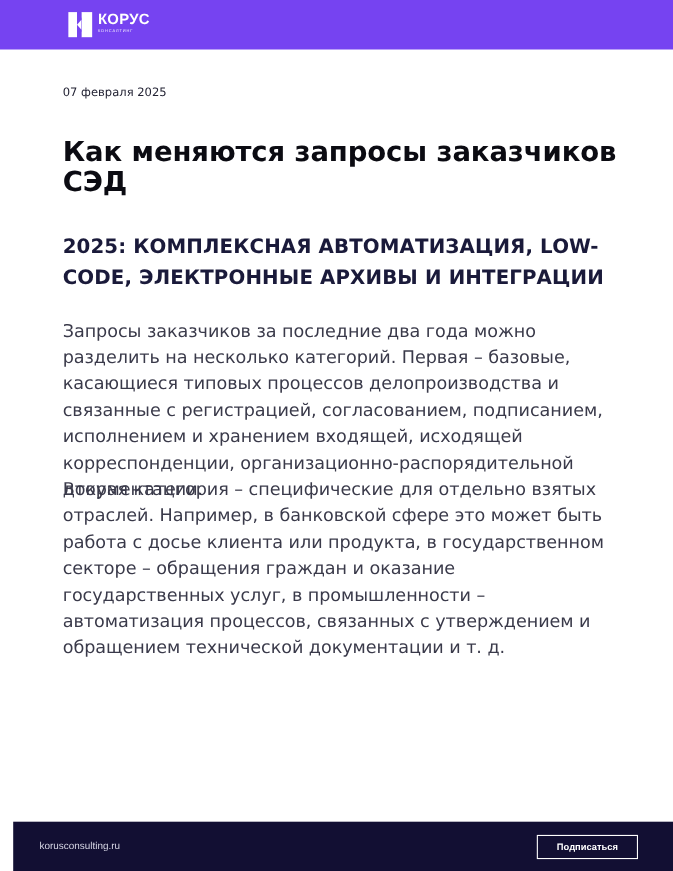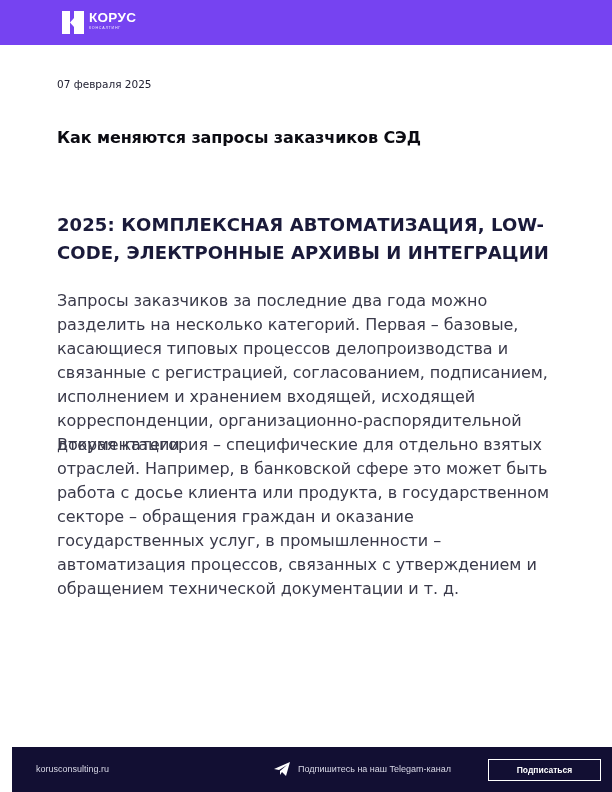--- a/index.html
+++ b/index.html
@@ -36,21 +36,21 @@
       cursor: pointer;
     }
 
     
     .date {
       position: absolute; left: 57px; top: 78px;
       font-size: 10.5px; color: #222233; letter-spacing: 0px;
     }
     .title {
       position: absolute; left: 57px; top: 124px; width: 520px;
-      font-size: 16px; font-weight: bold; color: #0b0b12; line-height: 28px; letter-spacing: -0.1px;
+      font-size: 25px; font-weight: bold; color: #0b0b12; line-height: 28px; letter-spacing: -0.1px;
     }
     .section-heading {
       position: absolute; left: 57px; top: 211px; width: 520px;
       font-size: 18px; font-weight: bold; color: #1a1a3a; line-height: 28px; letter-spacing: 0.1px;
     }
     .paragraph {
       position: absolute; left: 57px; width: 500px;
       font-size: 16px; color: #3a3a4a; line-height: 24px; letter-spacing: -0.05px;
     }
     .p1 { top: 289px; }
@@ -66,21 +66,21 @@
       position: absolute; left: 24px; top: 17px;
       font-family: "Liberation Sans", sans-serif; font-size: 9px; color: #d8d8e6;
       text-decoration: none;
     }
     .tg-link { position: absolute; left: 262px; top: 15px; display: flex; align-items: center; text-decoration: none; }
     .tg-icon { width: 16px; height: 14px; display: block; }
     .tg-text {
       margin-left: 8px; font-family: "Liberation Sans", sans-serif; font-size: 9px; color: #d8d8e6;
     }
     .subscribe-btn {
-      position: absolute; left: 476px; top: 12px; width: 113px; height: 22px;
+      position: absolute; left: 476px; top: 12px; width: 92px; height: 22px;
       border: 1px solid #ffffff; background: transparent;
       color: #ffffff; font-family: "Liberation Sans", sans-serif; font-weight: bold;
       font-size: 8.5px; display: flex; align-items: center; justify-content: center;
       cursor: pointer;
     }
   </style>
 </head>
 <body>
 
 <div class="page">
@@ -106,24 +106,16 @@
   <main>
     <div class="date">07 февраля 2025</div>
     <h1 class="title">Как меняются запросы заказчиков СЭД</h1>
     <h2 class="section-heading">2025: КОМПЛЕКСНАЯ АВТОМАТИЗАЦИЯ, LOW-CODE, ЭЛЕКТРОННЫЕ АРХИВЫ И ИНТЕГРАЦИИ</h2>
     <p class="paragraph p1">Запросы заказчиков за последние два года можно разделить на несколько категорий. Первая – базовые, касающиеся типовых процессов делопроизводства и связанные с регистрацией, согласованием, подписанием, исполнением и хранением входящей, исходящей корреспонденции, организационно-распорядительной документации.</p>
     <p class="paragraph p2">Вторая категория – специфические для отдельно взятых отраслей. Например, в банковской сфере это может быть работа с досье клиента или продукта, в государственном секторе – обращения граждан и оказание государственных услуг, в промышленности – автоматизация процессов, связанных с утверждением и обращением технической документации и т. д.</p>
   </main>
 
   <footer class="footer">
     <a class="footer-site">korusconsulting.ru</a>
-    <a class="tg-link">
-      <span>
-        <svg class="tg-icon" viewBox="0 0 16 14">
-          <polygon points="0,7 16,0 12,14 8,10 6,13 6,9 13,3 5,8" fill="#ffffff"></polygon>
-        </svg>
-      </span>
-      <span class="tg-text">Подпишитесь на наш Telegam-канал</span>
-    </a>
     <button class="subscribe-btn">Подписаться</button>
   </footer>
 
 </div>
 
 </body></html>

